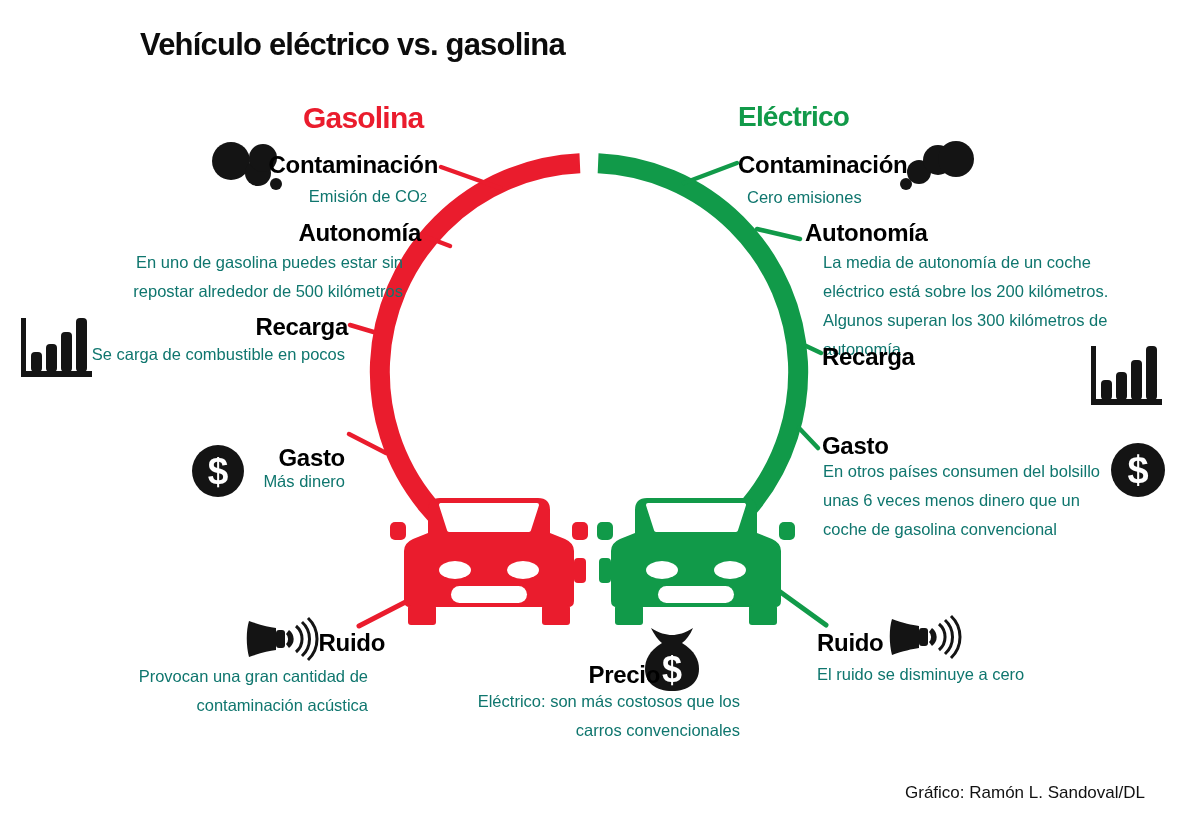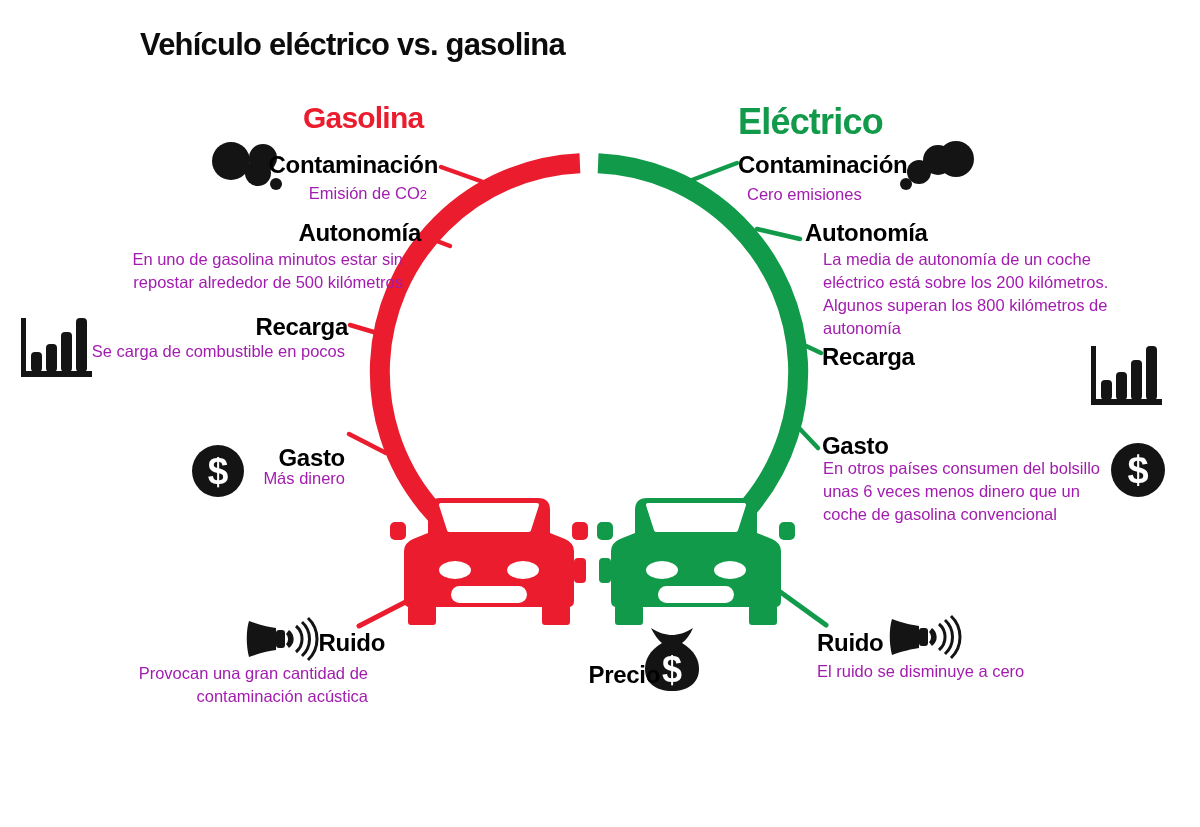--- a/index.html
+++ b/index.html
@@ -5,27 +5,27 @@
   html,body{margin:0;padding:0;background:#fff;}
   #stage{position:relative;width:1200px;height:827px;background:#fff;overflow:hidden;
          font-family:"Liberation Sans",sans-serif;color:#161616;}
   #gfx{position:absolute;left:0;top:0;}
   .fill-ink{fill:var(--ink);}
   .stroke-red{stroke:var(--gasolina);fill:none;}
   .stroke-green{stroke:var(--electrico);fill:none;}
   .txt{position:absolute;}
   .h{position:absolute;font-weight:bold;font-size:24px;letter-spacing:-0.3px;
      color:#000000;white-space:nowrap;}
-  .b{position:absolute;font-size:16.5px;line-height:23px;color:#a21caf;white-space:nowrap;}
+  .b{position:absolute;font-size:16.5px;line-height:29px;color:#0f766e;white-space:nowrap;}
   .ra{text-align:right;}
   .ctr{text-align:right;}
   #title{left:140px;top:27px;width:800px;font-size:31px;font-weight:800;
          letter-spacing:-0.8px;color:#0c0c0c;}
   #hdr-l{left:303px;top:101px;font-size:30px;font-weight:800;letter-spacing:-0.8px;color:var(--gasolina);}
-  #hdr-r{left:738px;top:101px;font-size:36px;font-weight:800;letter-spacing:-0.8px;color:var(--electrico);}
+  #hdr-r{left:738px;top:101px;font-size:28px;font-weight:800;letter-spacing:-0.8px;color:var(--electrico);}
   #l1h{right:762px;top:151px;}  #l1b{right:773px;top:182px;}
   #l2h{right:779px;top:219px;}  #l2b{right:797px;top:248px;}
   #l3h{right:852px;top:313px;}  #l3b{right:855px;top:340px;}
   #l4h{right:855px;top:444px;}  #l4b{right:855px;top:467px;}
   #l5h{right:815px;top:629px;}  #l5b{right:832px;top:662px;}
   #r1h{left:738px;top:151px;}   #r1b{left:747px;top:183px;}
   #r2h{left:805px;top:219px;}   #r2b{left:823px;top:248px;}
   #r3h{left:822px;top:343px;}   #r3b{left:823px;top:371px;}
   #r4h{left:822px;top:432px;}   #r4b{left:823px;top:457px;}
   #r5h{left:817px;top:629px;}   #r5b{left:817px;top:660px;}
@@ -133,49 +133,54 @@
   </svg>
 
   <div id="title" class="txt">Vehículo eléctrico vs. gasolina</div>
   <div id="hdr-l" class="txt">Gasolina</div>
   <div id="hdr-r" class="txt">Eléctrico</div>
 
   <div id="l1h" class="h ra">Contaminación</div>
   <div id="l1b" class="b ra"><span>Emisión de CO</span><span class="sub">2</span></div>
   <div id="l2h" class="h ra">Autonomía</div>
   <div id="l2b" class="b ra">
-    <div>En uno de gasolina minutos estar sin</div>
+    <div>En uno de gasolina puedes estar sin</div>
     <div>repostar alrededor de 500 kilómetros</div>
   </div>
   <div id="l3h" class="h ra">Recarga</div>
   <div id="l3b" class="b ra">
     <div>Se carga de combustible en pocos</div>
   </div>
   <div id="l4h" class="h ra">Gasto</div>
   <div id="l4b" class="b ra">Más dinero</div>
   <div id="l5h" class="h ra">Ruido</div>
   <div id="l5b" class="b ra">
     <div>Provocan una gran cantidad de</div>
     <div>contaminación acústica</div>
   </div>
 
   <div id="r1h" class="h">Contaminación</div>
   <div id="r1b" class="b">Cero emisiones</div>
   <div id="r2h" class="h">Autonomía</div>
   <div id="r2b" class="b">
     <div>La media de autonomía de un coche</div>
     <div>eléctrico está sobre los 200 kilómetros.</div>
-    <div>Algunos superan los 800 kilómetros de</div>
+    <div>Algunos superan los 300 kilómetros de</div>
     <div>autonomía</div>
   </div>
   <div id="r3h" class="h">Recarga</div>
   <div id="r4h" class="h">Gasto</div>
   <div id="r4b" class="b">
     <div>En otros países consumen del bolsillo</div>
     <div>unas 6 veces menos dinero que un</div>
     <div>coche de gasolina convencional</div>
   </div>
   <div id="r5h" class="h">Ruido</div>
   <div id="r5b" class="b">El ruido se disminuye a cero</div>
 
   <div id="c1h" class="h ctr">Precio</div>
+  <div id="c1b" class="b ctr">
+    <div>Eléctrico: son más costosos que los</div>
+    <div>carros convencionales</div>
+  </div>
 
+  <div id="credit" class="txt">Gráfico: Ramón L. Sandoval/DL</div>
 </div>
 
 </body></html>

